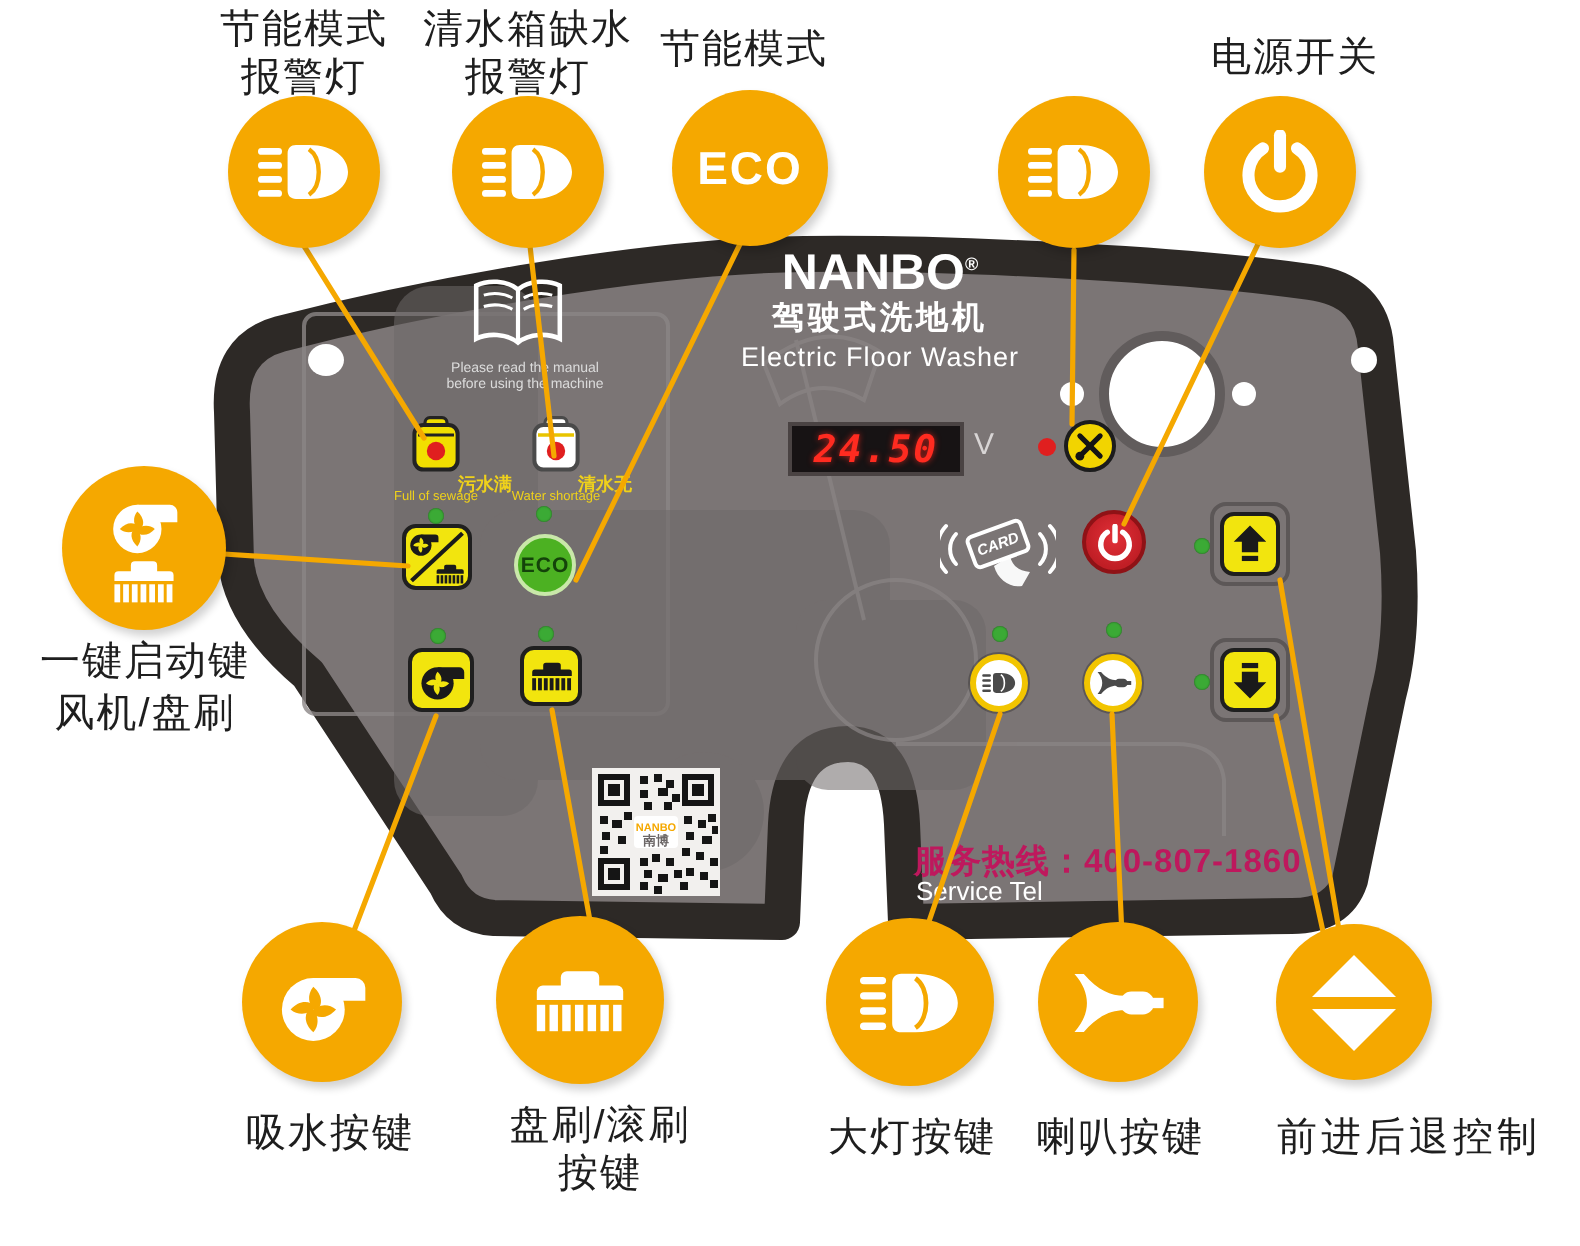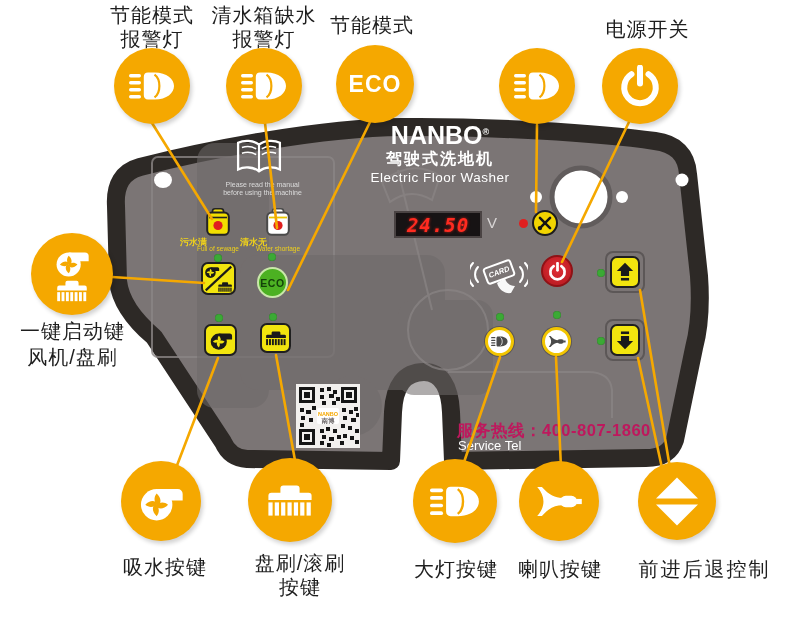--- a/index.html
+++ b/index.html
@@ -33,21 +33,21 @@
            background:radial-gradient(circle at 50% 42%,#e23038,#c01e25 70%);
            border:2px solid #8f1216;box-sizing:border-box;display:flex;align-items:center;justify-content:center;}
   .plate{position:absolute;width:40px;height:42px;border:2px solid #5c5757;border-radius:8px;box-sizing:border-box;}
   .brand{position:absolute;left:350px;top:119px;width:180px;text-align:center;color:#fff;}
   .brand .logo{font-size:25px;font-weight:800;letter-spacing:0px;line-height:26px;}
   .brand .reg{font-size:9px;vertical-align:super;}
   .brand .cn{font-size:16px;font-weight:700;letter-spacing:2px;line-height:22px;}
   .brand .en{font-size:13.5px;font-weight:400;letter-spacing:.5px;line-height:15px;}
   .manual-txt{position:absolute;left:200px;top:181px;width:125px;text-align:center;
               color:#dcdcdc;font-size:7px;line-height:8px;}
-  .tk-cn{position:absolute;width:76px;text-align:left;color:#efd11b;font-size:9px;font-weight:700;}
+  .tk-cn{position:absolute;width:76px;text-align:right;color:#efd11b;font-size:9px;font-weight:700;}
   .tk-en{position:absolute;width:86px;text-align:center;color:#efd11b;font-size:6.5px;}
   .disp{position:absolute;left:394px;top:211px;width:88px;height:27px;background:#171314;
         border:2px solid #4a4343;box-sizing:border-box;display:flex;align-items:flex-end;justify-content:center;}
   .disp span{font-family:"DejaVu Sans Mono",monospace;font-weight:700;font-style:italic;
              font-size:19px;color:var(--display-red,#FF2B20);letter-spacing:1px;text-shadow:0 0 3px rgba(255,40,30,.7);}
   .unit{position:absolute;left:487px;top:214px;color:#d8d5d5;font-size:15px;font-weight:500;}
   .svc1{position:absolute;left:457px;top:420px;width:200px;color:#be185d;font-size:16.5px;
         font-weight:700;letter-spacing:.5px;white-space:nowrap;}
   .svc2{position:absolute;left:458px;top:438px;color:#fff;font-size:13px;font-weight:500;}
 </style>

